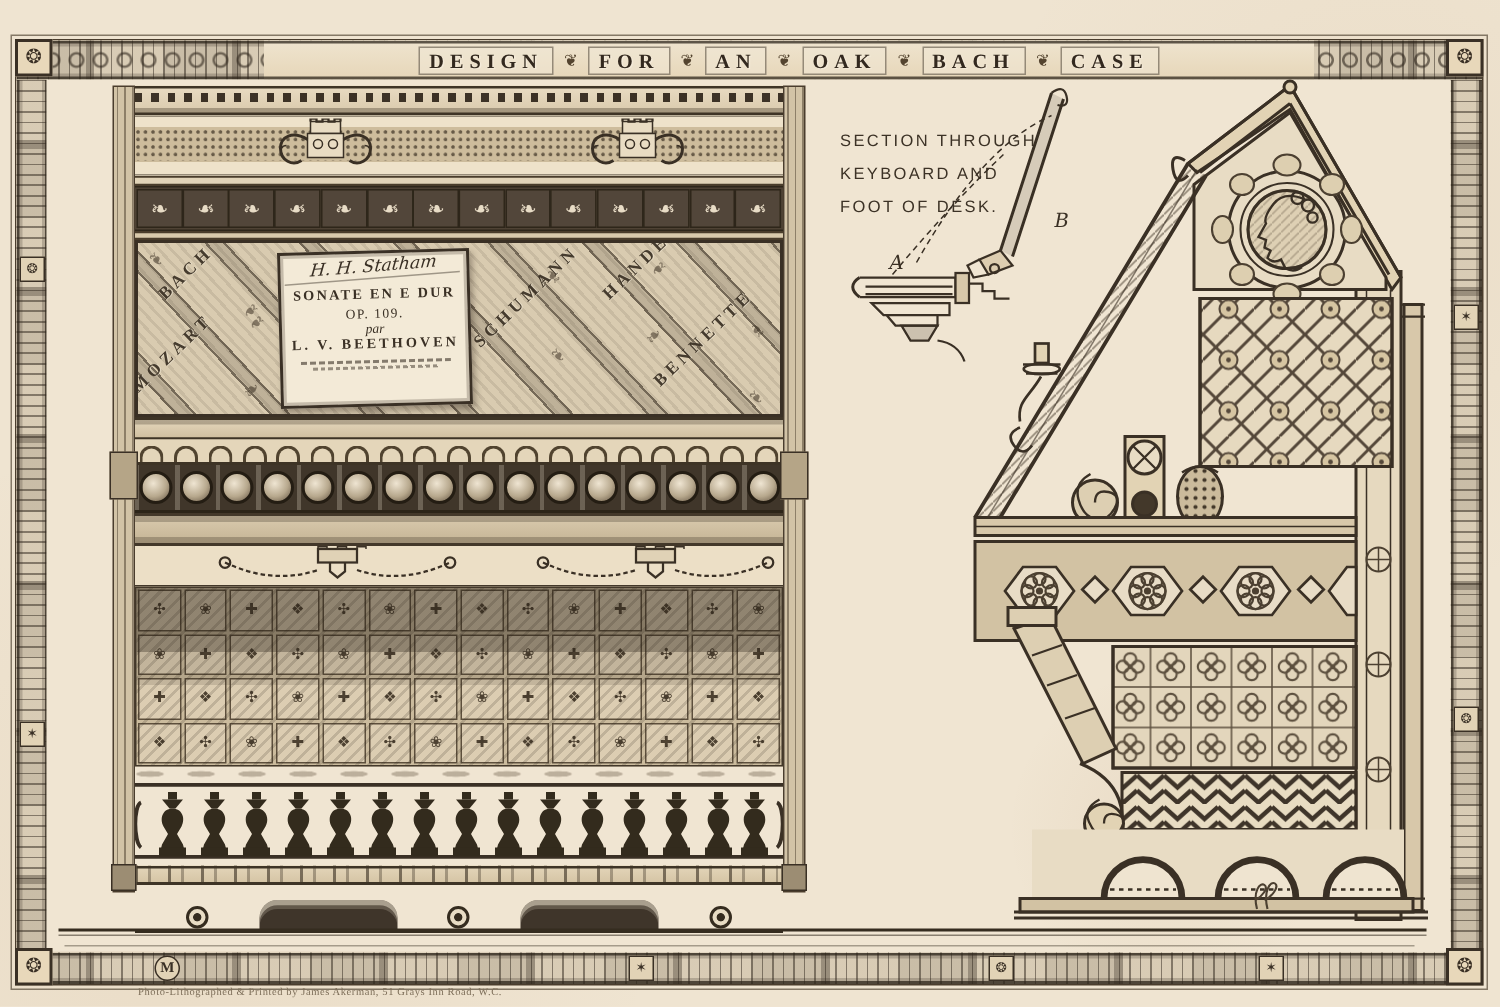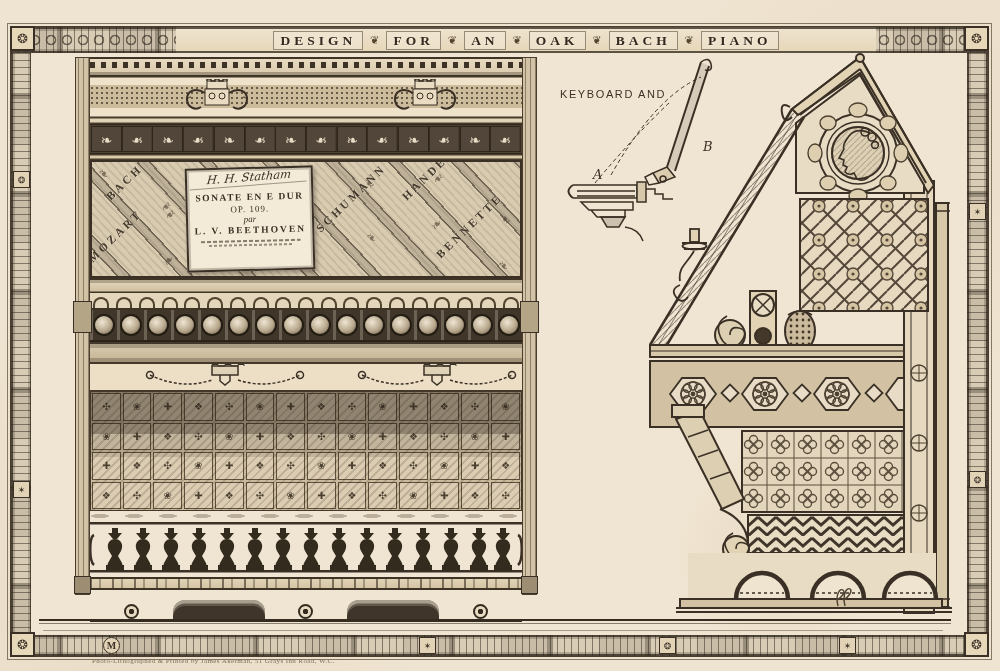--- a/index.html
+++ b/index.html
@@ -160,21 +160,21 @@
           <span class="tw">DESIGN</span>
           <span class="tdiv">❦</span>
           <span class="tw">FOR</span>
           <span class="tdiv">❦</span>
           <span class="tw">AN</span>
           <span class="tdiv">❦</span>
           <span class="tw">OAK</span>
           <span class="tdiv">❦</span>
           <span class="tw">BACH</span>
           <span class="tdiv">❦</span>
-          <span class="tw">PIANO</span>
+          <span class="tw">CASE</span>
         </div>
       <span class="chain chain-r"></span>
     </div>
     <div class="bstrip bbottom">
       <span class="bmotif emblem" style="left:92px;top:2px;">M</span>
       <span class="bmotif" style="left:408px;top:2px;">✶</span>
       <span class="bmotif" style="left:648px;top:2px;">❂</span>
       <span class="bmotif" style="left:828px;top:2px;">✶</span>
     </div>
     <div class="bstrip bleft">
@@ -464,21 +464,23 @@
           <span class="caster"></span>
           <span class="pad"></span>
           <span class="caster"></span>
           <span class="pad"></span>
           <span class="caster"></span>
         </div>
       </div>
     </div>
 
     <div class="section-note">
+      <div>SECTION THROUGH</div>
       <div>KEYBOARD AND</div>
+      <div>FOOT OF DESK.</div>
     </div>
 
     <svg class="section-svg" width="205" height="215" viewBox="0 0 205 215">
       <g class="ln" stroke-width="1.5">
         <path d="M150 7 116 112M158 11 124 116" stroke-width="2"></path>
         <path d="M150 7q8-6 10 2t-6 6"></path>
         <polygon points="150,7 158,11 124,116 116,112" fill="rgba(60,48,34,.14)" stroke="none"></polygon>
         <path d="M116 112l-14 6 6 10 16-6z" fill="#ddcdb0"></path>
         <path d="M102 118l-8 4 4 8 10-2"></path>
         <circle cx="112" cy="124" r="3"></circle>

